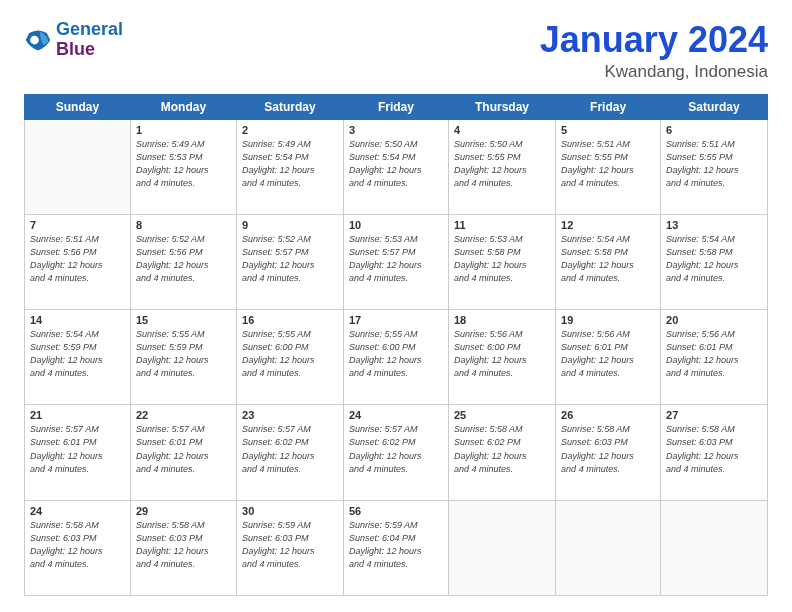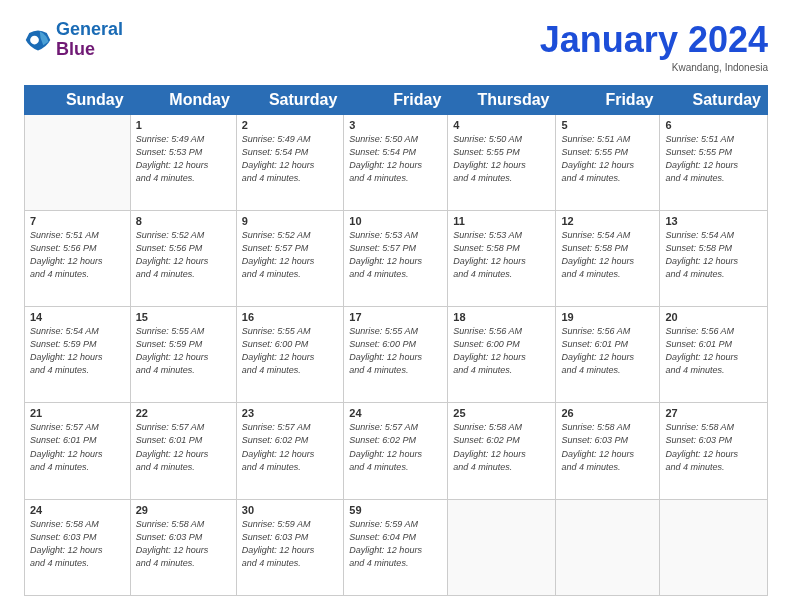--- a/index.html
+++ b/index.html
@@ -44,36 +44,36 @@
     .title-block {
       text-align: right;
     }
     .month-title {
       font-size: 36px;
       font-weight: bold;
       color: #1d4ed8;
       line-height: 1.1;
     }
     .subtitle {
-      font-size: 10px;
+      font-size: 17px;
       color: #555;
       margin-top: 2px;
     }
     .calendar {
       width: 100%;
       border-collapse: collapse;
       flex: 1;
     }
     .calendar thead th {
       background-color: #2a6db5;
       color: #fff;
-      font-size: 16px;
+      font-size: 12px;
       font-weight: bold;
       padding: 5px 6px;
-      text-align: right;
+      text-align: center;
       border: 1px solid #2a6db5;
     }
     .calendar tbody td {
       border: 1px solid #ccc;
       vertical-align: top;
       padding: 4px 5px;
       font-size: 9.5px;
       color: #333;
       width: 113px;
       height: 80px;
@@ -404,21 +404,21 @@
           <td>
             <span class="day-number">30</span>
             <div class="day-info">
               <div>Sunrise: 5:59 AM</div>
               <div>Sunset: 6:03 PM</div>
               <div>Daylight: 12 hours</div>
               <div>and 4 minutes.</div>
             </div>
           </td>
           <td>
-            <span class="day-number">59</span>
+            <span class="day-number">56</span>
             <div class="day-info">
               <div>Sunrise: 5:59 AM</div>
               <div>Sunset: 6:04 PM</div>
               <div>Daylight: 12 hours</div>
               <div>and 4 minutes.</div>
             </div>
           </td>
           <td class="empty-cell"></td>
           <td class="empty-cell"></td>
           <td class="empty-cell"></td>

